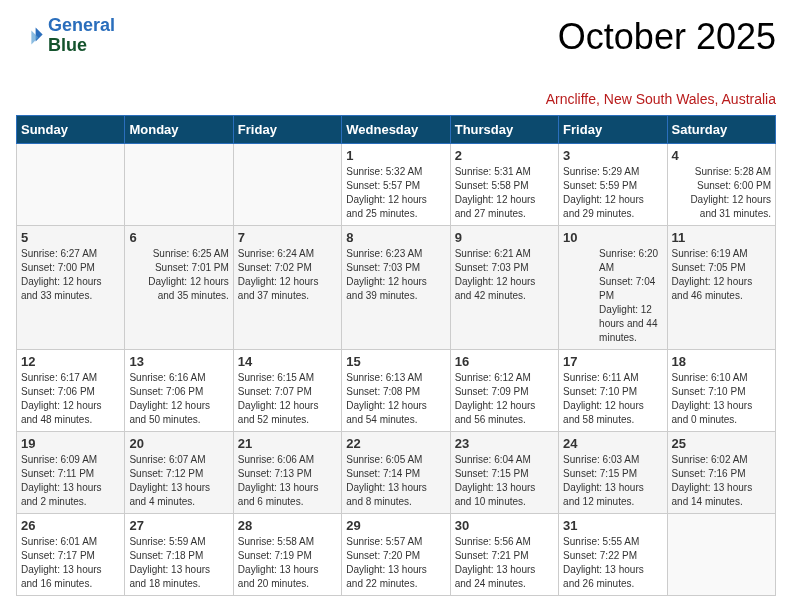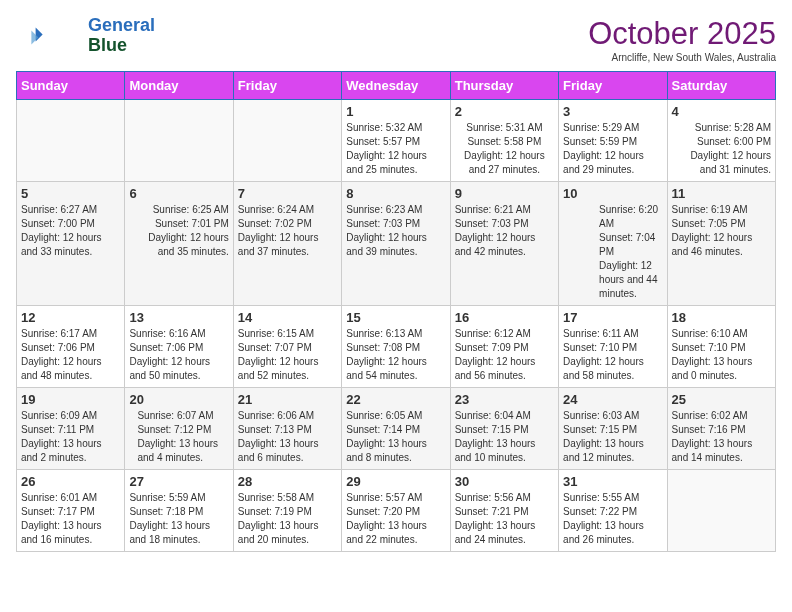--- a/index.html
+++ b/index.html
@@ -22,45 +22,45 @@
       gap: 4px;
     }
     .logo-text {
       font-size: 18px;
       font-weight: bold;
       color: #333;
       line-height: 1.1;
     }
     .logo-text span {
       color: #2a6ebc;
-      margin-left: 40px;
     }
     .logo-icon {
       width: 28px;
       height: 28px;
     }
     .title-block {
       text-align: right;
     }
     .month-title {
-      font-size: 31px;
-      color: #701a75;
+      font-size: 36px;
+      color: #000000;
       font-weight: normal;
     }
     .subtitle {
-      font-size: 10px;
-      color: #404040;
+      font-size: 14px;
+      color: #b91c1c;
+      margin-top: 33px;
     }
     table {
       width: 100%;
       border-collapse: collapse;
       font-size: 11px;
     }
     thead tr th {
-      background: #d946ef;
+      background: #0c4a6e;
       color: #fff;
       padding: 6px 4px;
       text-align: left;
       font-size: 13px;
       font-weight: bold;
       border: 1px solid #2a6ebc;
     }
     tbody tr td {
       vertical-align: top;
       border: 1px solid #ccc;
@@ -126,21 +126,21 @@
         <td class="empty-cell"></td>
         <td class="empty-cell"></td>
         <td>
           <span class="day-number">1</span>
           <div class="day-detail" style="white-space: pre-line;">Sunrise: 5:32 AM
 Sunset: 5:57 PM
 Daylight: 12 hours and 25 minutes.</div>
         </td>
         <td>
           <span class="day-number">2</span>
-          <div class="day-detail" style="white-space: pre-line; text-align: center;">Sunrise: 5:31 AM
+          <div class="day-detail" style="white-space: pre-line;">Sunrise: 5:31 AM
 Sunset: 5:58 PM
 Daylight: 12 hours and 27 minutes.</div>
         </td>
         <td>
           <span class="day-number">3</span>
           <div class="day-detail" style="white-space: pre-line;">Sunrise: 5:29 AM
 Sunset: 5:59 PM
 Daylight: 12 hours and 29 minutes.</div>
         </td>
         <td>
@@ -240,21 +240,21 @@
       </tr>
       <tr>
         <td>
           <span class="day-number">19</span>
           <div class="day-detail" style="white-space: pre-line;">Sunrise: 6:09 AM
 Sunset: 7:11 PM
 Daylight: 13 hours and 2 minutes.</div>
         </td>
         <td>
           <span class="day-number">20</span>
-          <div class="day-detail" style="white-space: pre-line; margin-left: 8px;">Sunrise: 6:07 AM
+          <div class="day-detail" style="white-space: pre-line;">Sunrise: 6:07 AM
 Sunset: 7:12 PM
 Daylight: 13 hours and 4 minutes.</div>
         </td>
         <td>
           <span class="day-number">21</span>
           <div class="day-detail" style="white-space: pre-line;">Sunrise: 6:06 AM
 Sunset: 7:13 PM
 Daylight: 13 hours and 6 minutes.</div>
         </td>
         <td>

